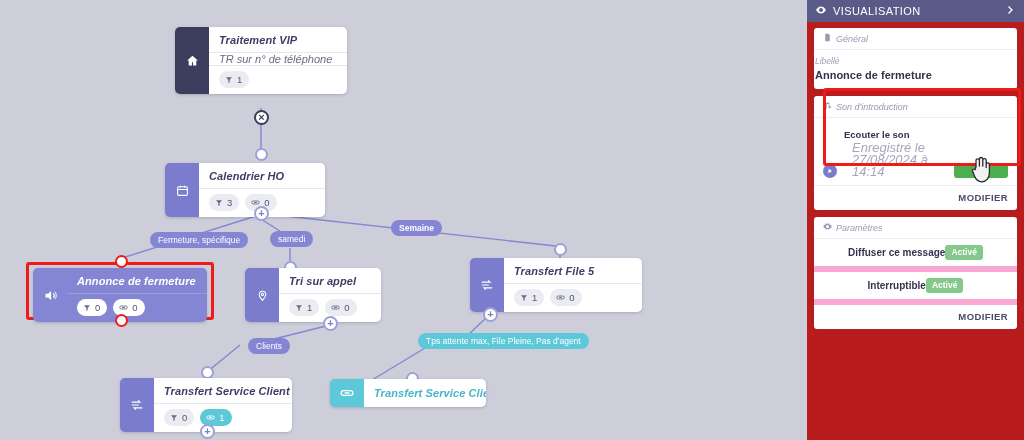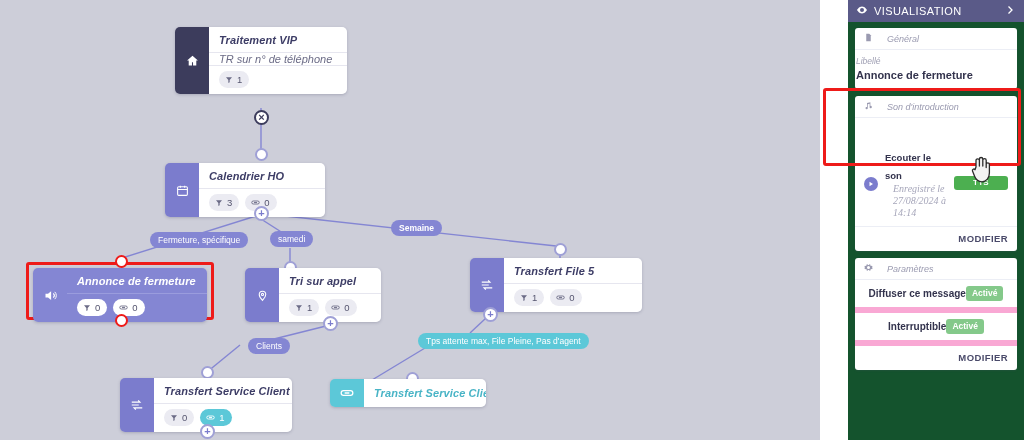--- a/index.html
+++ b/index.html
@@ -120,22 +120,22 @@
     border-radius: 9px;
     padding: 3px 8px;
     white-space: nowrap;
     line-height: 10px;
   }
   .elabel.teal { background: #5cc8d8; }
 
   
   #panel {
     position: absolute; right: 0; top: 0;
-    width: 176px; height: 440px;
-    background: #14532d;
+    width: 217px; height: 440px;
+    background: #b91c1c;
   }
   .panel-header {
     height: 22px;
     background: #5a5a88;
     color: #ffffff;
     display: flex; align-items: center;
     padding: 0 8px;
     font-size: 11px;
     letter-spacing: .4px;
     justify-content: space-between;
@@ -143,53 +143,52 @@
   .ph-left { display: flex; align-items: center; gap: 6px; }
   .panel-inner { padding: 6px 7px; }
   .card {
     background: #ffffff;
     border-radius: 3px;
     box-shadow: 0 1px 2px rgba(80,80,110,.18);
     margin-bottom: 7px;
     overflow: hidden;
   }
   .card-head {
-    display: flex; align-items: center; gap: 14px;
+    display: flex; align-items: center; gap: 4px;
     padding: 5px 9px;
     font-size: 9px;
     font-style: italic;
     color: #9a9ab0;
     border-bottom: 1px solid #eceef5;
   }
   .row {
     padding: 5px 9px 6px 1px;
     border-bottom: 1px solid #eceef5;
   }
   .row:last-child { border-bottom: none; }
   .field-label {
     font-size: 8.5px; font-style: italic; color: #a0a0b4; line-height: 12px;
   }
   .field-value {
     font-size: 11px; font-weight: bold; color: #33334d; line-height: 16px;
   }
   .sound-row {
-    display: flex; align-items: center; gap: 7px;
+    display: flex; align-items: flex-end; gap: 7px;
     padding: 6px 9px 7px 9px;
     border-bottom: 1px solid #eceef5;
-    margin-top: 23px;
   }
   .play-circle {
     width: 14px; height: 14px; border-radius: 50%;
     background: #7b7ccd; color: #fff;
     display: flex; align-items: center; justify-content: center;
     flex: 0 0 14px; margin-top: 1px;
   }
   .sound-texts { flex: 1 1 auto; }
   .sound-title { font-size: 9.5px; color: #33334d; font-weight: bold; line-height: 13px; }
-  .sound-meta { font-size: 10px; font-style: italic; color: #a6a6ba; line-height: 12px; padding-left: 8px; font-family: Liberation Serif, serif; }
+  .sound-meta { font-size: 13px; font-style: italic; color: #a6a6ba; line-height: 12px; padding-left: 8px; }
   .tag-tts {
     background: #4caf50; color: #fff;
     font-size: 8px; font-weight: bold;
     border-radius: 3px; padding: 2px 19px;
     line-height: 10px; letter-spacing: .3px;
   }
   .tag-on {
     background: #84c98a; color: #ffffff;
     font-size: 8.5px; font-weight: bold;
     border-radius: 3px; padding: 2px 6px;

